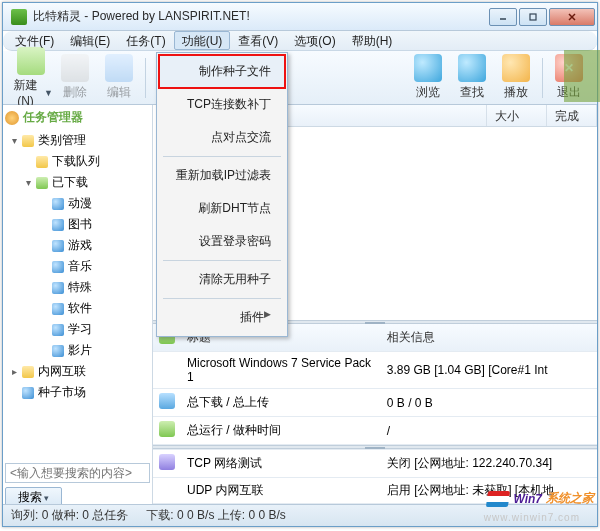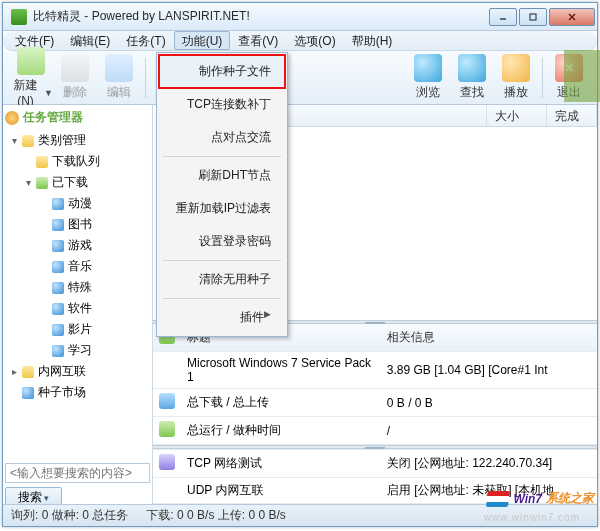--- a/index.html
+++ b/index.html
@@ -188,26 +188,26 @@
             <span>特殊</span>
           </li>
         <li class="indent2">
             <span class="tw leaf">·</span>
             <span class="nic dot-b"></span>
             <span>软件</span>
           </li>
         <li class="indent2">
             <span class="tw leaf">·</span>
             <span class="nic dot-b"></span>
+            <span>学习</span>
+          </li>
+        <li class="indent2">
+            <span class="tw leaf">·</span>
+            <span class="nic dot-b"></span>
             <span>影片</span>
-          </li>
-        <li class="indent2">
-            <span class="tw leaf">·</span>
-            <span class="nic dot-b"></span>
-            <span>学习</span>
           </li>
         <li>
             <span class="tw">▸</span>
             <span class="nic fld-y"></span>
             <span>内网互联</span>
           </li>
         <li>
             <span class="tw leaf">·</span>
             <span class="nic dot-b"></span>
             <span>种子市场</span>
@@ -286,22 +286,22 @@
     <span class="seg">询列: 0 做种: 0 总任务</span>
     <span class="seg">下载: 0 0 B/s 上传: 0 0 B/s</span>
   </div>
 </div>
 
 <div class="dropdown">
   <div class="dmi hl">制作种子文件</div>
   <div class="dmi">TCP连接数补丁</div>
   <div class="dmi">点对点交流</div>
   <hr>
+  <div class="dmi">重新加载IP过滤表</div>
   <div class="dmi">刷新DHT节点</div>
-  <div class="dmi">重新加载IP过滤表</div>
   <div class="dmi">设置登录密码</div>
   <hr>
   <div class="dmi">清除无用种子</div>
   <hr>
   <div class="dmi sub">插件</div>
 </div>
 
 <div class="brandlogo"></div>
 
 <div class="watermark">

